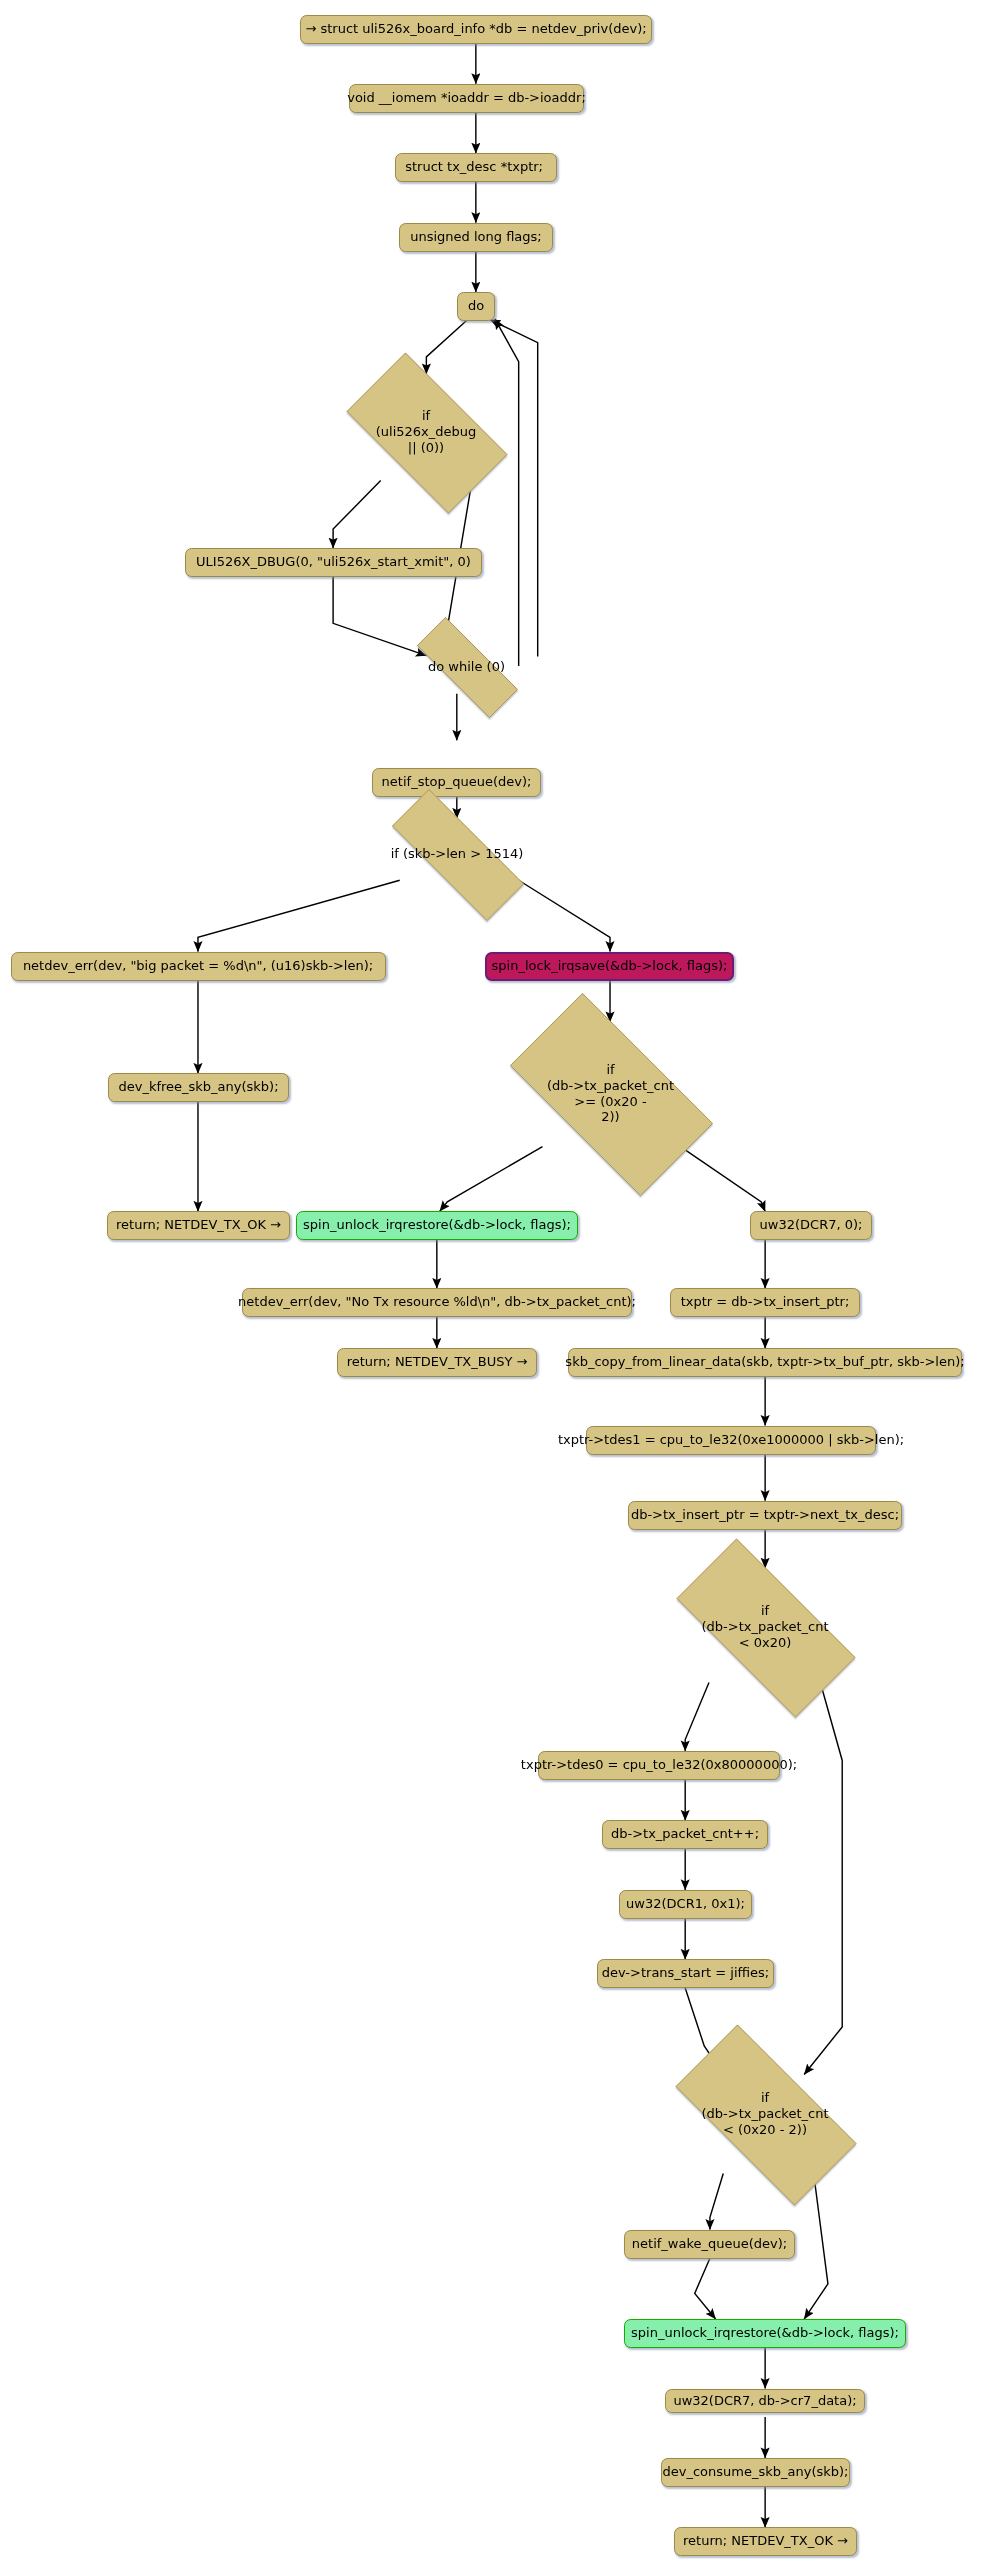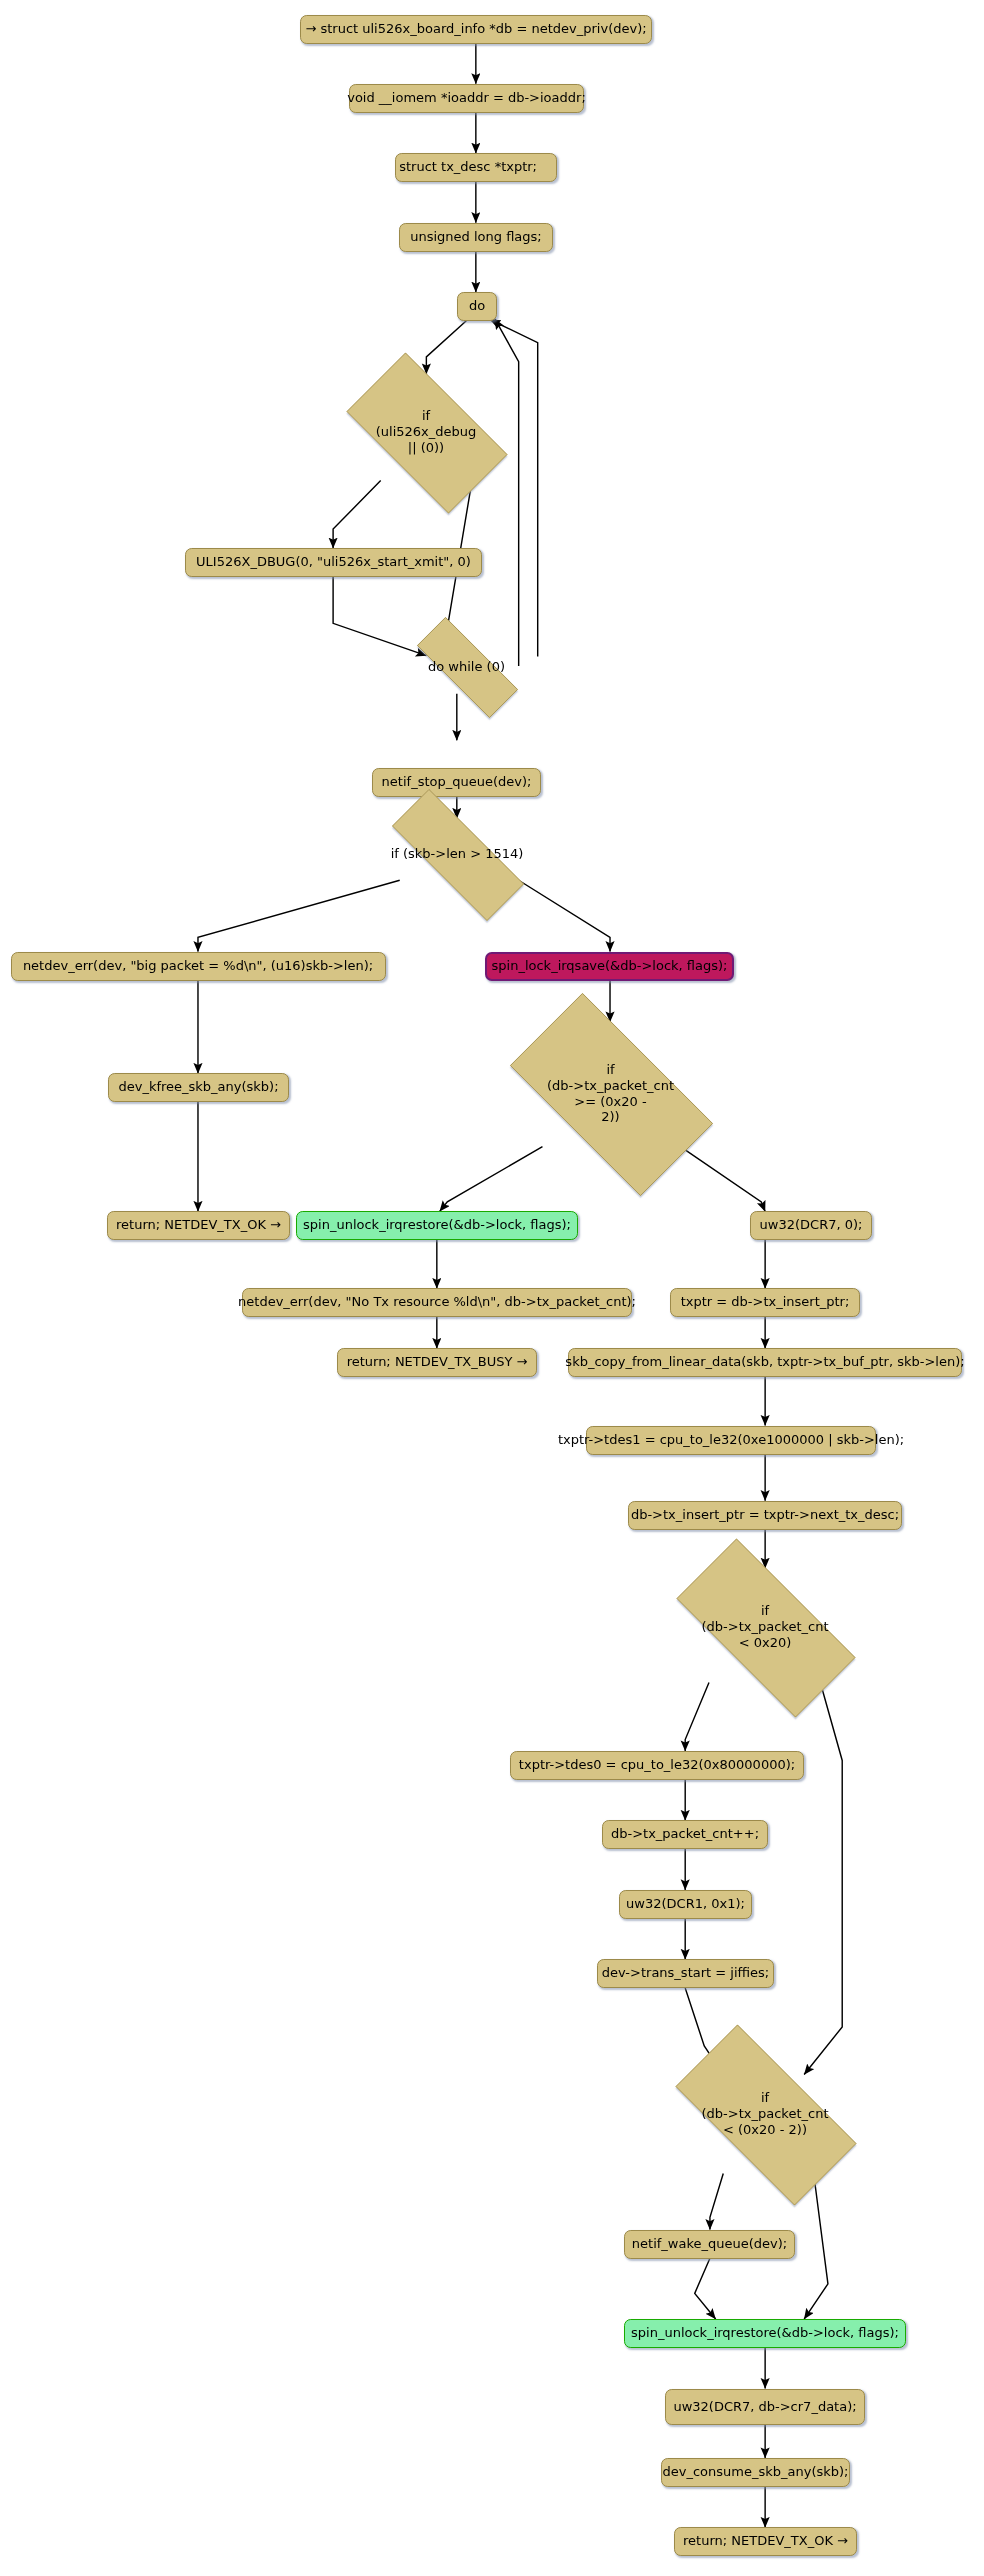--- a/index.html
+++ b/index.html
@@ -37,21 +37,21 @@
     font-size: 13px;
     line-height: 1.12;
     color: #000000;
     z-index: 3;
   }
   .node.box {
     background: #D6C485;
     border: 1px solid #9c8a4a;
     border-radius: 6.7px;
     box-shadow: 1.9px 1.9px 1.9px rgba(125,140,170,0.55);
-    padding: 0 19px;
+    padding: 0 13px;
   }
   .node.box.red {
     background: #be185d;
     border: 2px solid #701a75;
     text-align: center;
   }
   .node.box.green {
     background: #86efac;
     border: 1px solid #19aa00;
   }
@@ -193,42 +193,42 @@
       </div>
       <div class="node box" style="left: 586px; top: 1426px; width: 290px; height: 28.5px;">
         <span class="diamond-label">txptr-&gt;tdes1 = cpu_to_le32(0xe1000000 | skb-&gt;len);</span>
       </div>
       <div class="node box" style="left: 628px; top: 1501px; width: 274px; height: 28.5px;">
         <span class="diamond-label">db-&gt;tx_insert_ptr = txptr-&gt;next_tx_desc;</span>
       </div>
       <div class="node diamond" style="left: 647px; top: 1568px; width: 236px; height: 118px;"><div class="diamond-shape"></div><span class="diamond-label">if
 (db-&gt;tx_packet_cnt
 &lt; 0x20)</span></div>
-      <div class="node box" style="left: 510px; top: 1751px; width: 294px; height: 28.5px;">
+      <div class="node box" style="left: 538px; top: 1751px; width: 242px; height: 28.5px;">
         <span class="diamond-label">txptr-&gt;tdes0 = cpu_to_le32(0x80000000);</span>
       </div>
       <div class="node box" style="left: 602px; top: 1820px; width: 166px; height: 28.5px;">
         <span class="diamond-label">db-&gt;tx_packet_cnt++;</span>
       </div>
       <div class="node box" style="left: 619px; top: 1890px; width: 133px; height: 28.5px;">
         <span class="diamond-label">uw32(DCR1, 0x1);</span>
       </div>
       <div class="node box" style="left: 597px; top: 1959px; width: 177px; height: 28.5px;">
         <span class="diamond-label">dev-&gt;trans_start = jiffies;</span>
       </div>
       <div class="node diamond" style="left: 647px; top: 2053px; width: 236px; height: 122px;"><div class="diamond-shape"></div><span class="diamond-label">if
 (db-&gt;tx_packet_cnt
 &lt; (0x20 - 2))</span></div>
       <div class="node box" style="left: 624px; top: 2230px; width: 171px; height: 28.5px;">
         <span class="diamond-label">netif_wake_queue(dev);</span>
       </div>
       <div class="node box green" style="left: 624px; top: 2319px; width: 282px; height: 28.5px;">
         <span class="diamond-label">spin_unlock_irqrestore(&amp;db-&gt;lock, flags);</span>
       </div>
-      <div class="node box" style="left: 665px; top: 2389px; width: 200px; height: 36px;">
+      <div class="node box" style="left: 665px; top: 2389px; width: 200px; height: 24px;">
         <span class="diamond-label">uw32(DCR7, db-&gt;cr7_data);</span>
       </div>
       <div class="node box" style="left: 661px; top: 2458px; width: 189px; height: 28.5px;">
         <span class="diamond-label">dev_consume_skb_any(skb);</span>
       </div>
       <div class="node box" style="left: 674px; top: 2527px; width: 183px; height: 28.5px;">
         <span class="diamond-label">return; NETDEV_TX_OK →</span>
       </div>
     </div>
 </div>

